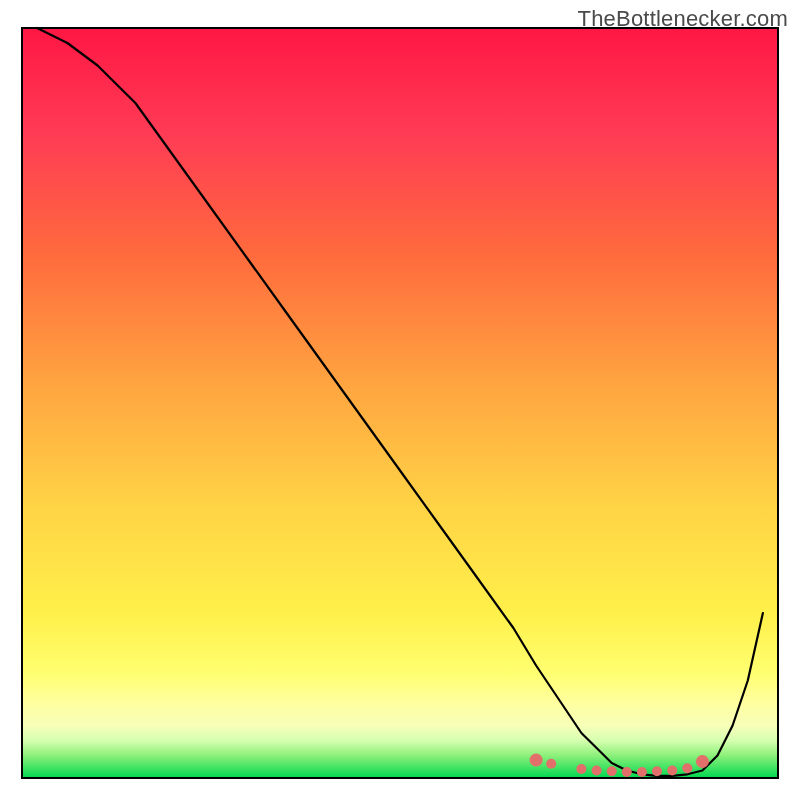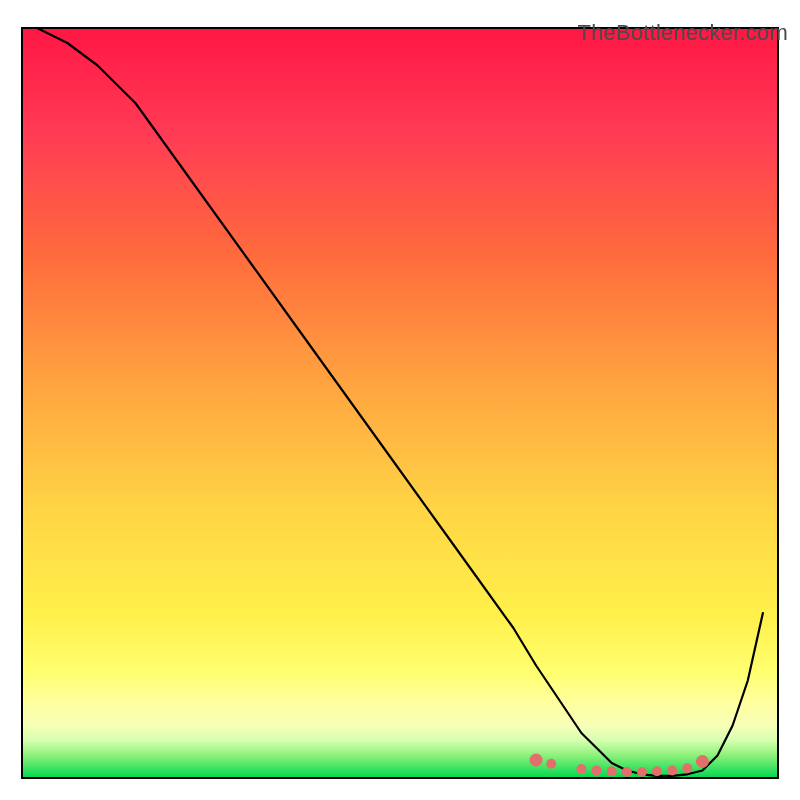--- a/index.html
+++ b/index.html
@@ -16,21 +16,21 @@
     width: 800px;
     height: 800px;
   }
   svg {
     display: block;
     width: 800px;
     height: 800px;
   }
   .watermark {
     position: absolute;
-    top: 20px;
+    top: 6px;
     right: 12px;
     font-size: 22px;
     font-weight: 400;
     color: #4a4a4a;
     letter-spacing: 0.2px;
   }
 </style>
 </head>
 <body>
 

